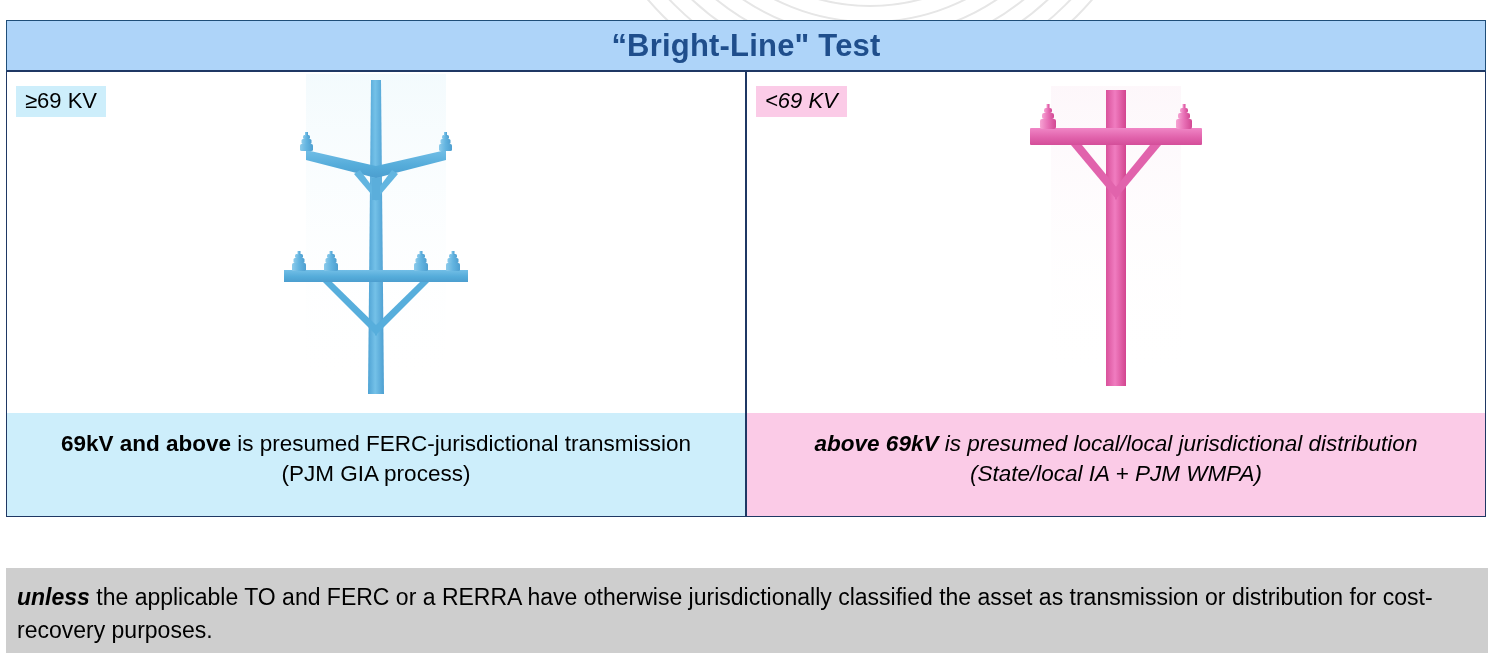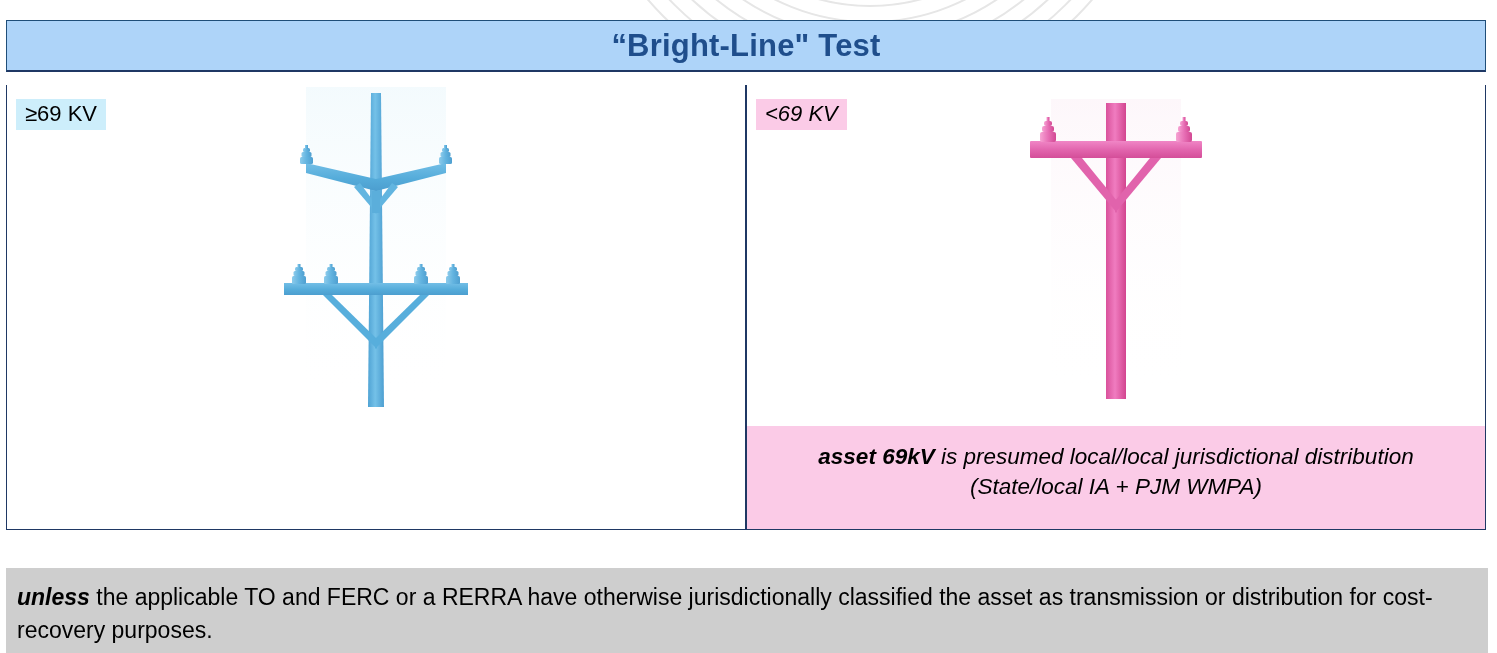--- a/index.html
+++ b/index.html
@@ -51,21 +51,20 @@
     font-size: 31px;
     font-weight: bold;
     letter-spacing: 0.2px;
     line-height: 1;
   }
 
   #columns {
     display: flex;
     width: 100%;
     box-sizing: border-box;
-    margin-top: 13px;
   }
   .col {
     width: 50%;
     box-sizing: border-box;
     display: flex;
     flex-direction: column;
     border: 1px solid #1f3864;
     border-top: none;
   }
   .col.left  { border-right: 1.5px solid #1f3864; }
@@ -244,20 +243,23 @@
             <g>
               <rect x="170" y="189" width="14" height="8" rx="1.5" fill="url(#blueIns)"></rect>
               <rect x="171.5" y="184" width="11" height="5" rx="1.5" fill="url(#blueIns)"></rect>
               <rect x="173" y="180" width="8" height="4" rx="1.5" fill="url(#blueIns)"></rect>
               <rect x="175.5" y="177" width="3" height="4" fill="url(#blueIns)"></rect>
             </g>
           </svg>
         </div>
       </div>
 
+      <div class="caption blue">
+        <b>69kV and above</b><span> is presumed FERC-jurisdictional transmission (PJM GIA process)</span>
+      </div>
     </div>
 
     <div class="col right">
       <div class="illus-area">
 
         <div class="kv-badge-wrap">
           <span class="kv-badge pink">&lt;69 KV</span>
         </div>
 
         <div class="tower-holder right-tower">
@@ -303,21 +305,21 @@
               <rect x="160" y="33" width="16" height="10" rx="2" fill="url(#pinkIns)"></rect>
               <rect x="162" y="27" width="12" height="6" rx="2" fill="url(#pinkIns)"></rect>
               <rect x="164" y="22" width="8" height="5" rx="2" fill="url(#pinkIns)"></rect>
               <rect x="166.5" y="18" width="3" height="4" fill="url(#pinkIns)"></rect>
             </g>
           </svg>
         </div>
       </div>
 
       <div class="caption pink">
-        <b>asset 69kV</b><span> is presumed local/local jurisdictional distribution (State/local IA + PJM WMPA)</span>
+        <b>above 69kV</b><span> is presumed local/local jurisdictional distribution (State/local IA + PJM WMPA)</span>
       </div>
     </div>
 
   </div>
 </div>
 
 <div id="footer-note">
   <span class="em">unless</span><span> the applicable TO and FERC or a RERRA have otherwise jurisdictionally classified the asset as transmission or distribution for cost-recovery purposes.</span>
 </div>
 

